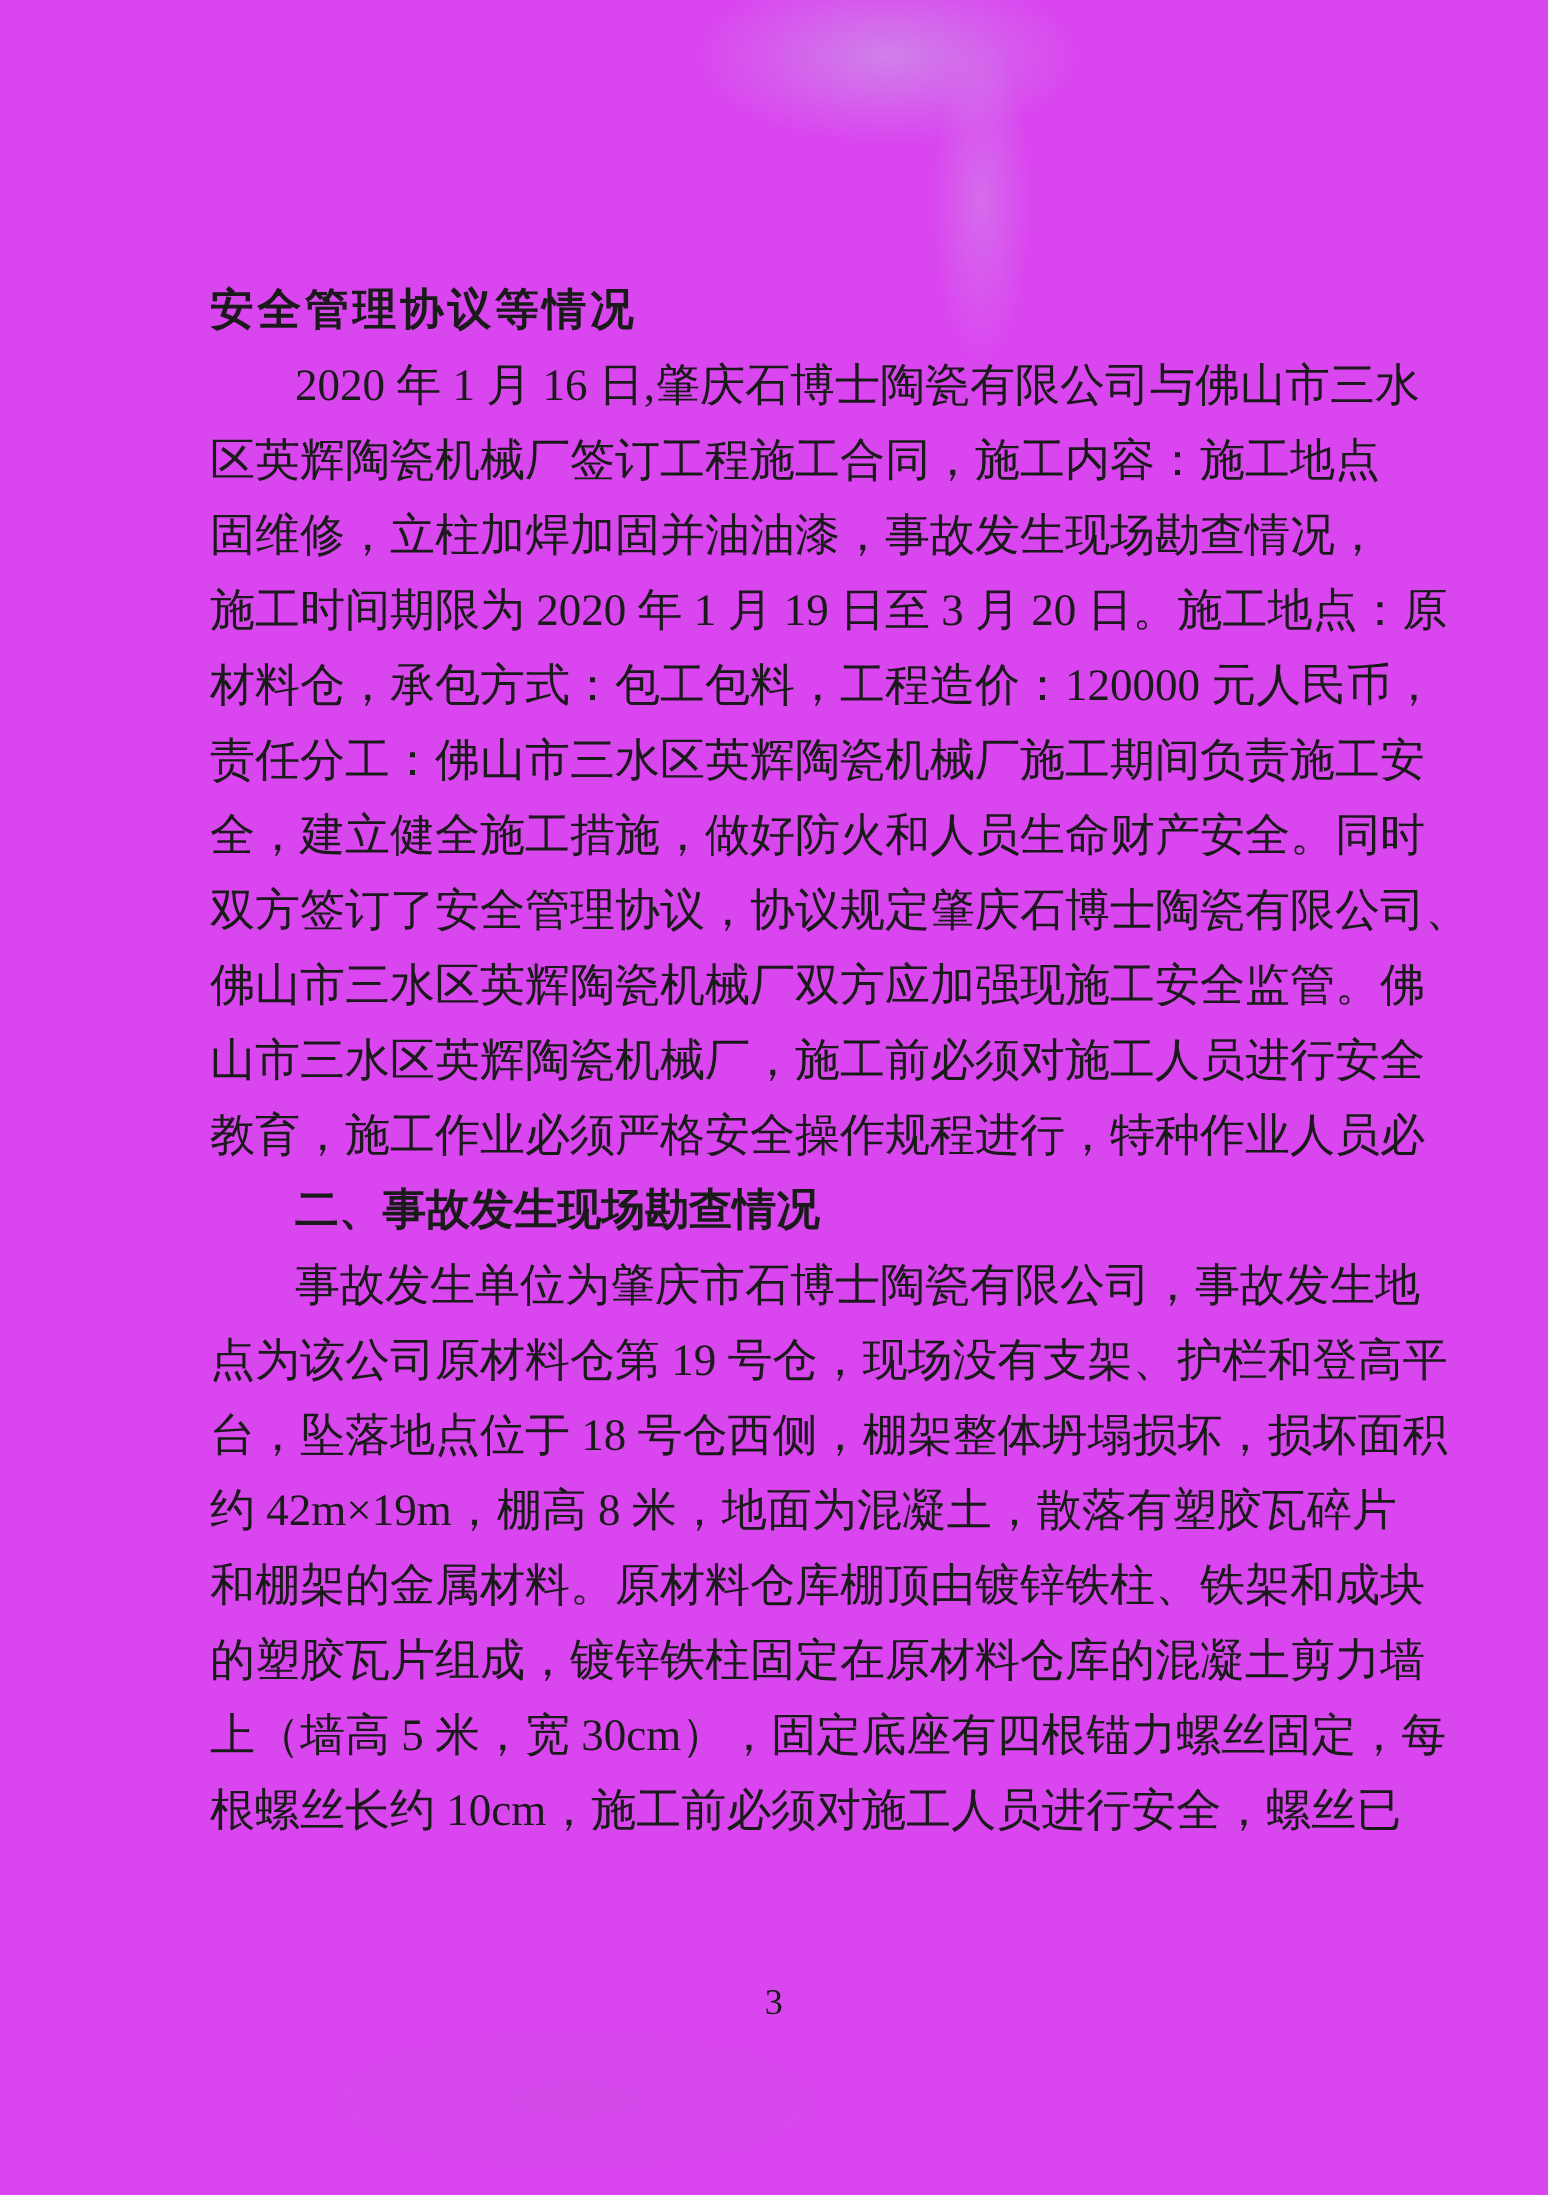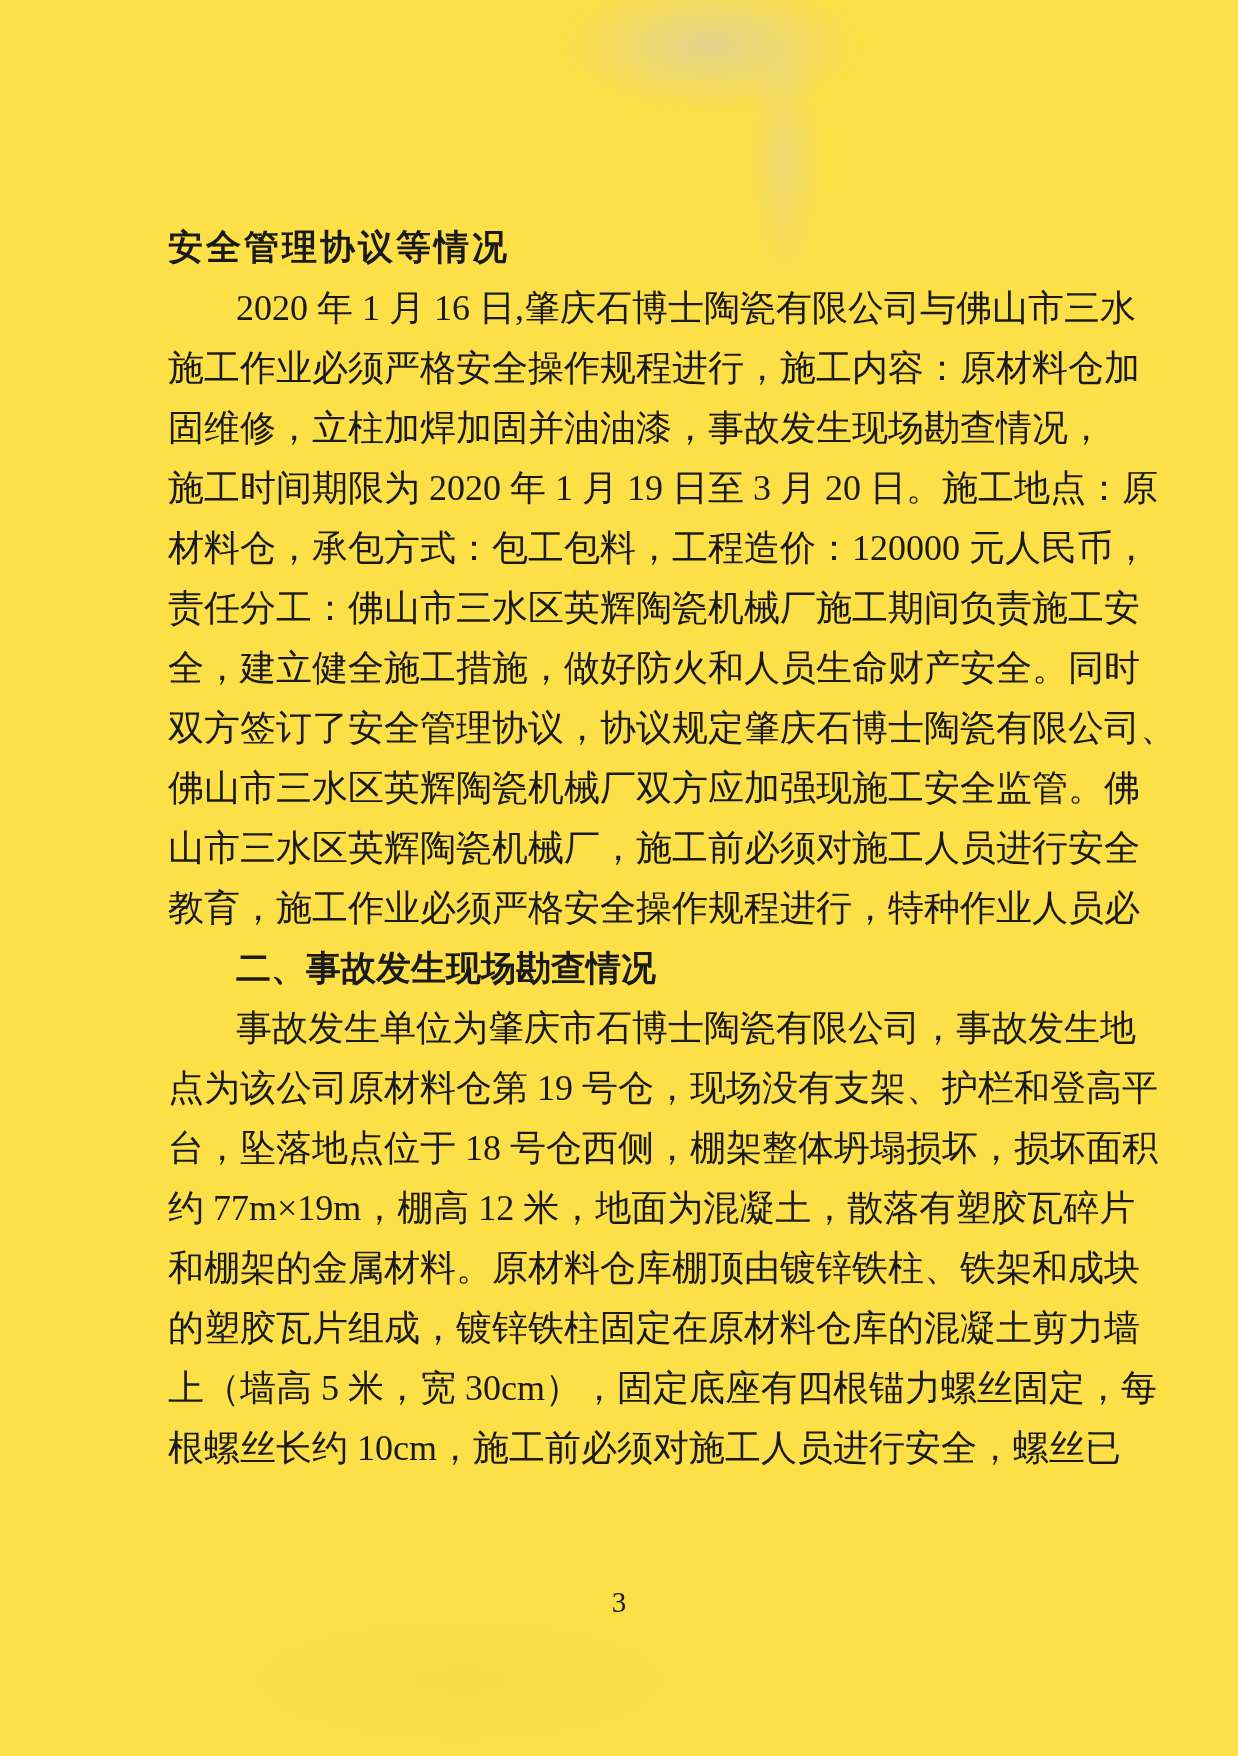--- a/index.html
+++ b/index.html
@@ -2,21 +2,21 @@
 <html><head>
 <meta charset="utf-8">
 <style>
   * { margin: 0; padding: 0; box-sizing: border-box; }
   html, body { background: #e8e8e8; }
   .page {
     position: relative;
     width: 1238px;
     height: 1756px;
     margin: 0 auto;
-    background: #fde047;
+    background: #d946ef;
     overflow: hidden;
     color: #1a1a1a;
     font-family: "Liberation Serif", "DejaVu Serif", serif;
   }
   
   .smudge { position: absolute; pointer-events: none; }
   .smudge-top {
     left: 545px; top: -30px; width: 330px; height: 150px;
     background: radial-gradient(ellipse at center, rgba(198,198,226,0.45) 0%, rgba(198,198,226,0.0) 65%);
   }
@@ -79,37 +79,37 @@
 
   <div class="smudge smudge-top"></div>
   <div class="smudge smudge-trail"></div>
   <div class="smudge smudge-bottom"></div>
 
   <div class="text-column">
 
     <div class="h1">安全管理协议等情况</div>
 
     <div class="line indent">2020 年 1 月 16 日,肇庆石博士陶瓷有限公司与佛山市三水</div>
-    <div class="line">施工作业必须严格安全操作规程进行，施工内容：原材料仓加</div>
+    <div class="line">区英辉陶瓷机械厂签订工程施工合同，施工内容：施工地点</div>
     <div class="line">固维修，立柱加焊加固并油油漆，事故发生现场勘查情况，</div>
     <div class="line">施工时间期限为 2020 年 1 月 19 日至 3 月 20 日。施工地点：原</div>
     <div class="line">材料仓，承包方式：包工包料，工程造价：120000 元人民币，</div>
     <div class="line">责任分工：佛山市三水区英辉陶瓷机械厂施工期间负责施工安</div>
     <div class="line">全，建立健全施工措施，做好防火和人员生命财产安全。同时</div>
     <div class="line">双方签订了安全管理协议，协议规定肇庆石博士陶瓷有限公司、</div>
     <div class="line">佛山市三水区英辉陶瓷机械厂双方应加强现施工安全监管。佛</div>
     <div class="line">山市三水区英辉陶瓷机械厂，施工前必须对施工人员进行安全</div>
     <div class="line">教育，施工作业必须严格安全操作规程进行，特种作业人员必</div>
 
     <div class="h2">二、事故发生现场勘查情况</div>
 
     <div class="line indent">事故发生单位为肇庆市石博士陶瓷有限公司，事故发生地</div>
     <div class="line">点为该公司原材料仓第 19 号仓，现场没有支架、护栏和登高平</div>
     <div class="line">台，坠落地点位于 18 号仓西侧，棚架整体坍塌损坏，损坏面积</div>
-    <div class="line">约 77m×19m，棚高 12 米，地面为混凝土，散落有塑胶瓦碎片</div>
+    <div class="line">约 42m×19m，棚高 8 米，地面为混凝土，散落有塑胶瓦碎片</div>
     <div class="line">和棚架的金属材料。原材料仓库棚顶由镀锌铁柱、铁架和成块</div>
     <div class="line">的塑胶瓦片组成，镀锌铁柱固定在原材料仓库的混凝土剪力墙</div>
     <div class="line">上（墙高 5 米，宽 30cm），固定底座有四根锚力螺丝固定，每</div>
     <div class="line">根螺丝长约 10cm，施工前必须对施工人员进行安全，螺丝已</div>
 
   </div>
 
   <div class="page-number">3</div>
 
 </div>

